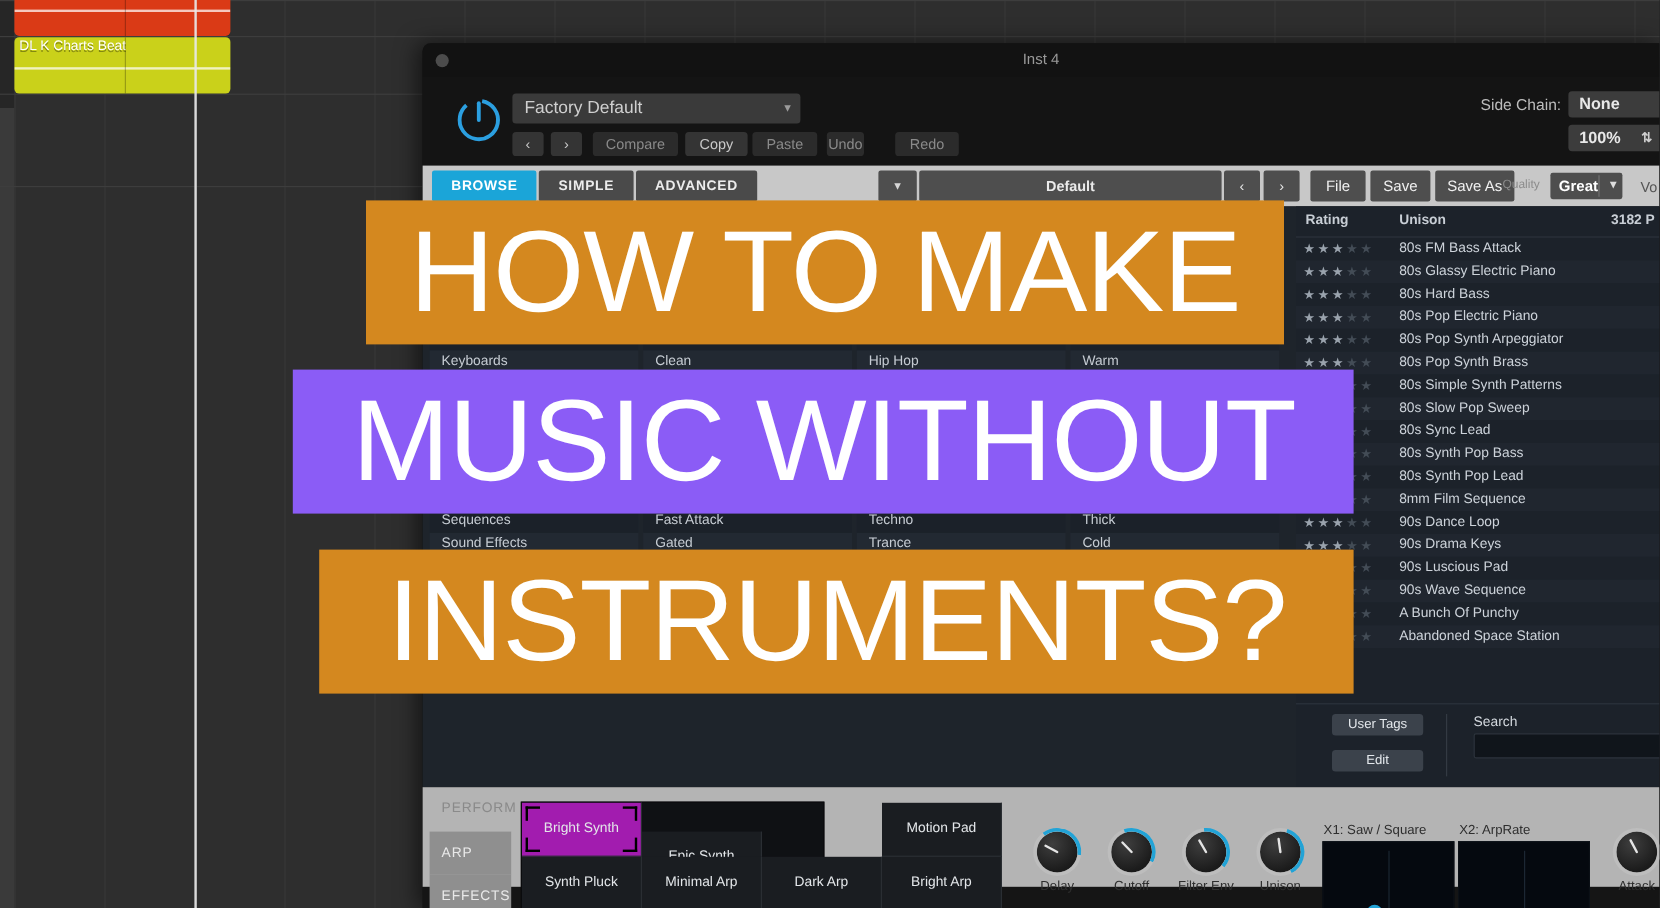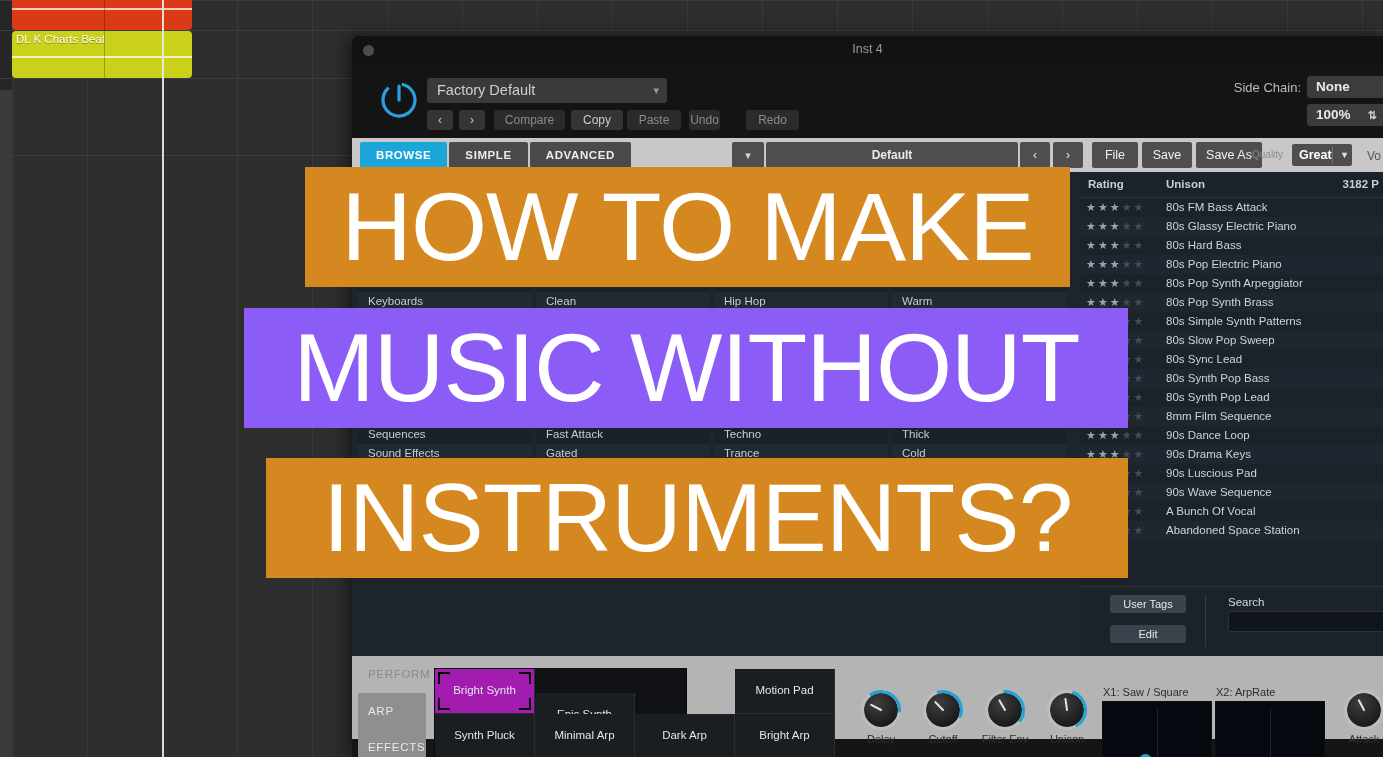--- a/index.html
+++ b/index.html
@@ -490,21 +490,21 @@
             <div class="pp-row">
               <span class="pp-stars"><span class="on">★</span><span class="on">★</span><span class="on">★</span><span class="off">★</span><span class="off">★</span></span>
               <span class="pp-name">90s Luscious Pad</span>
             </div>
             <div class="pp-row alt">
               <span class="pp-stars"><span class="on">★</span><span class="on">★</span><span class="on">★</span><span class="off">★</span><span class="off">★</span></span>
               <span class="pp-name">90s Wave Sequence</span>
             </div>
             <div class="pp-row">
               <span class="pp-stars"><span class="on">★</span><span class="on">★</span><span class="on">★</span><span class="off">★</span><span class="off">★</span></span>
-              <span class="pp-name">A Bunch Of Vocal</span>
+              <span class="pp-name">A Bunch Of Punchy</span>
             </div>
             <div class="pp-row alt">
               <span class="pp-stars"><span class="on">★</span><span class="on">★</span><span class="on">★</span><span class="off">★</span><span class="off">★</span></span>
               <span class="pp-name">Abandoned Space Station</span>
             </div>
           </div>
 
         <div class="pp-footer">
           <div class="tag-btn" style="top:8px">User Tags</div>
           <div class="tag-btn" style="top:38px">Edit</div>

